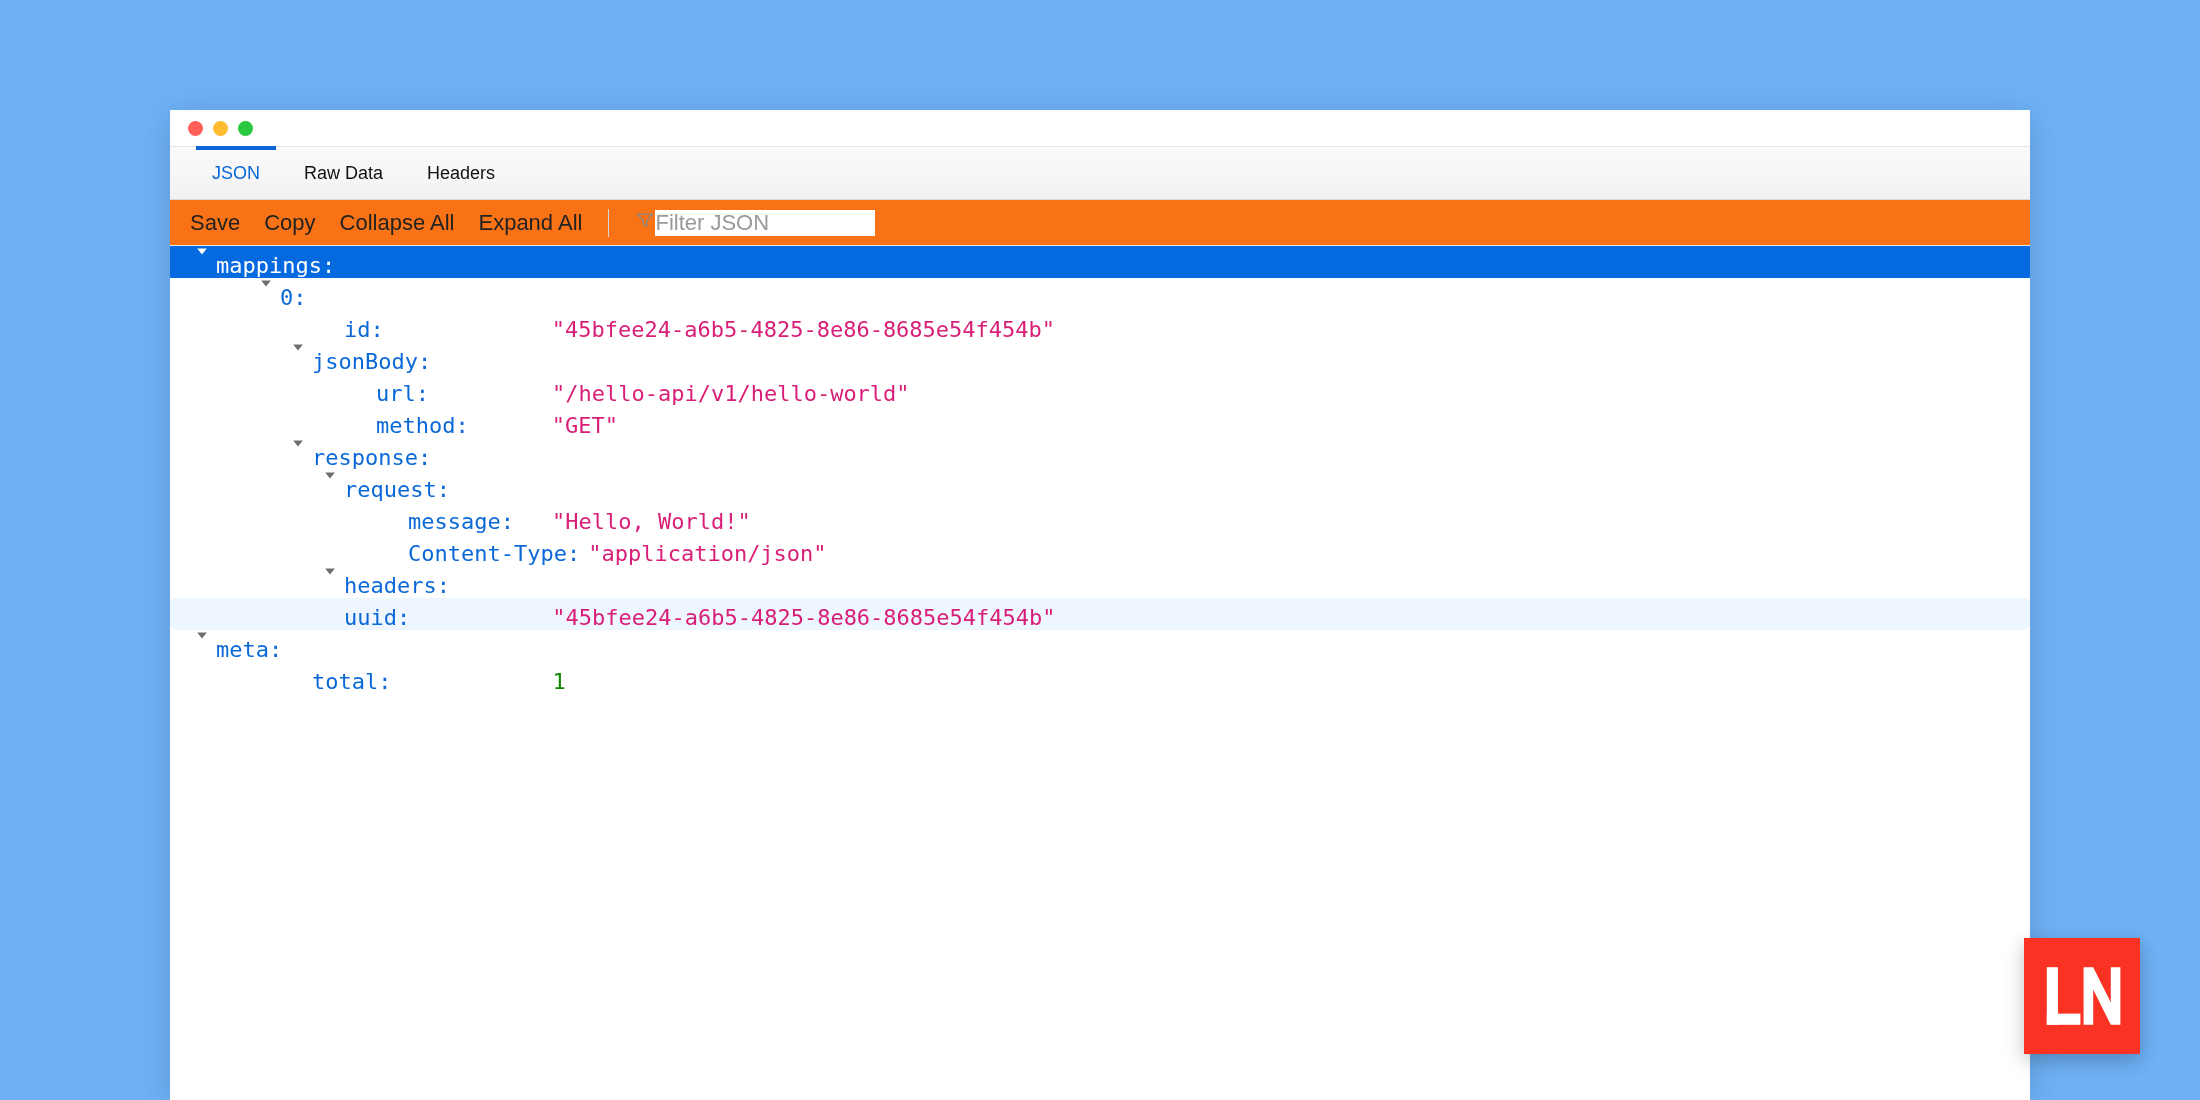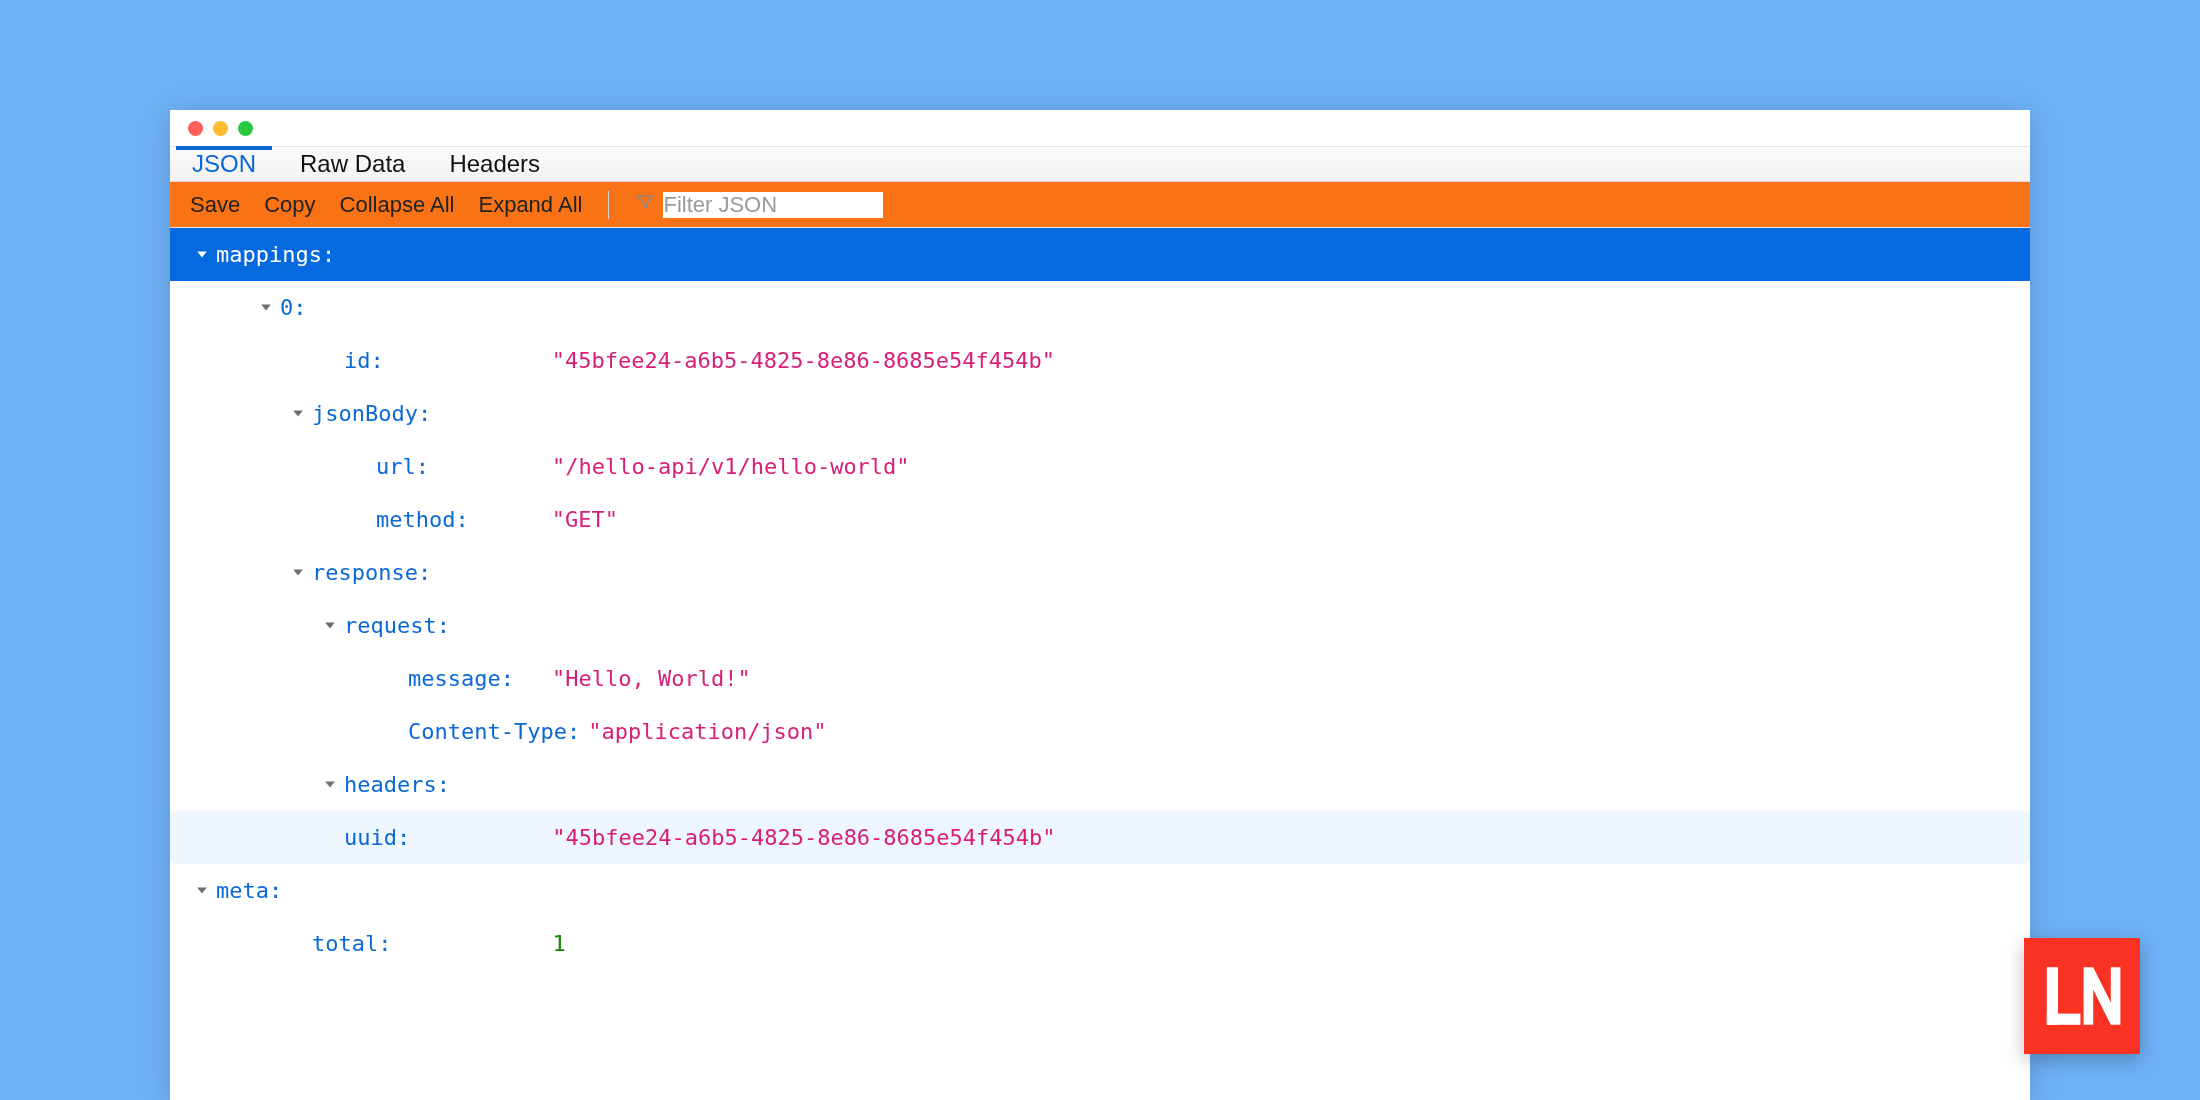--- a/index.html
+++ b/index.html
@@ -24,27 +24,28 @@
     display: flex;
     align-items: center;
     padding-left: 18px;
     gap: 10px;
   }
   .dot { width: 15px; height: 15px; border-radius: 50%; }
   .dot.red { background:#ff5f57; }
   .dot.yellow { background:#febc2e; }
   .dot.green { background:#28c840; }
   .tabbar {
-    height: 36px;
+    height: 54px;
     background: linear-gradient(#fafafa,#f2f2f2);
     border-top: 1px solid #e3e3e3;
     border-bottom: 1px solid #d9d9d9;
     display: flex;
     align-items: stretch;
-    font-size: 24px;
+    font-size: 18px;
+    padding-left: 20px;
   }
   .tab {
     display:flex; align-items:center;
     padding: 0 22px;
     color:#111;
     cursor:pointer;
     position:relative;
   }
   .tab.active {
     color:#0a68d8;
@@ -64,36 +65,35 @@
     display:flex;
     align-items:center;
     font-size: 22px;
     padding-left: 20px;
     color:#222;
     gap: 24px;
   }
   .toolbar .divider {
     width:1px; height:28px; background:#d6d6d6; margin:0 2px;
   }
-  .filter-wrap { display:flex; gap:8px; color:#888;}
+  .filter-wrap { display:flex; gap:0; color:#888;}
   .filter-wrap svg { width:20px; height:20px; stroke:#888; fill:none; stroke-width:1.6;}
   .filter-input {
     border:none; outline:none; font-size:22px; color:#222; width:220px;
   }
   .filter-input::placeholder { color:#9a9a9a; }
 
   .tree {
     font-family: "SF Mono", ui-monospace, Menlo, Consolas, monospace;
     font-size: 22px;
     line-height: 40px;
   }
   .row {
     display:flex;
-    align-items:center;
-    height:53px;
+    height:32px;
     white-space:pre;
   }
   .row.selected {
     background:#0569e0;
     color:#fff;
   }
   .row.hover {
     background:#eef6ff;
     border-radius:6px;
   }

